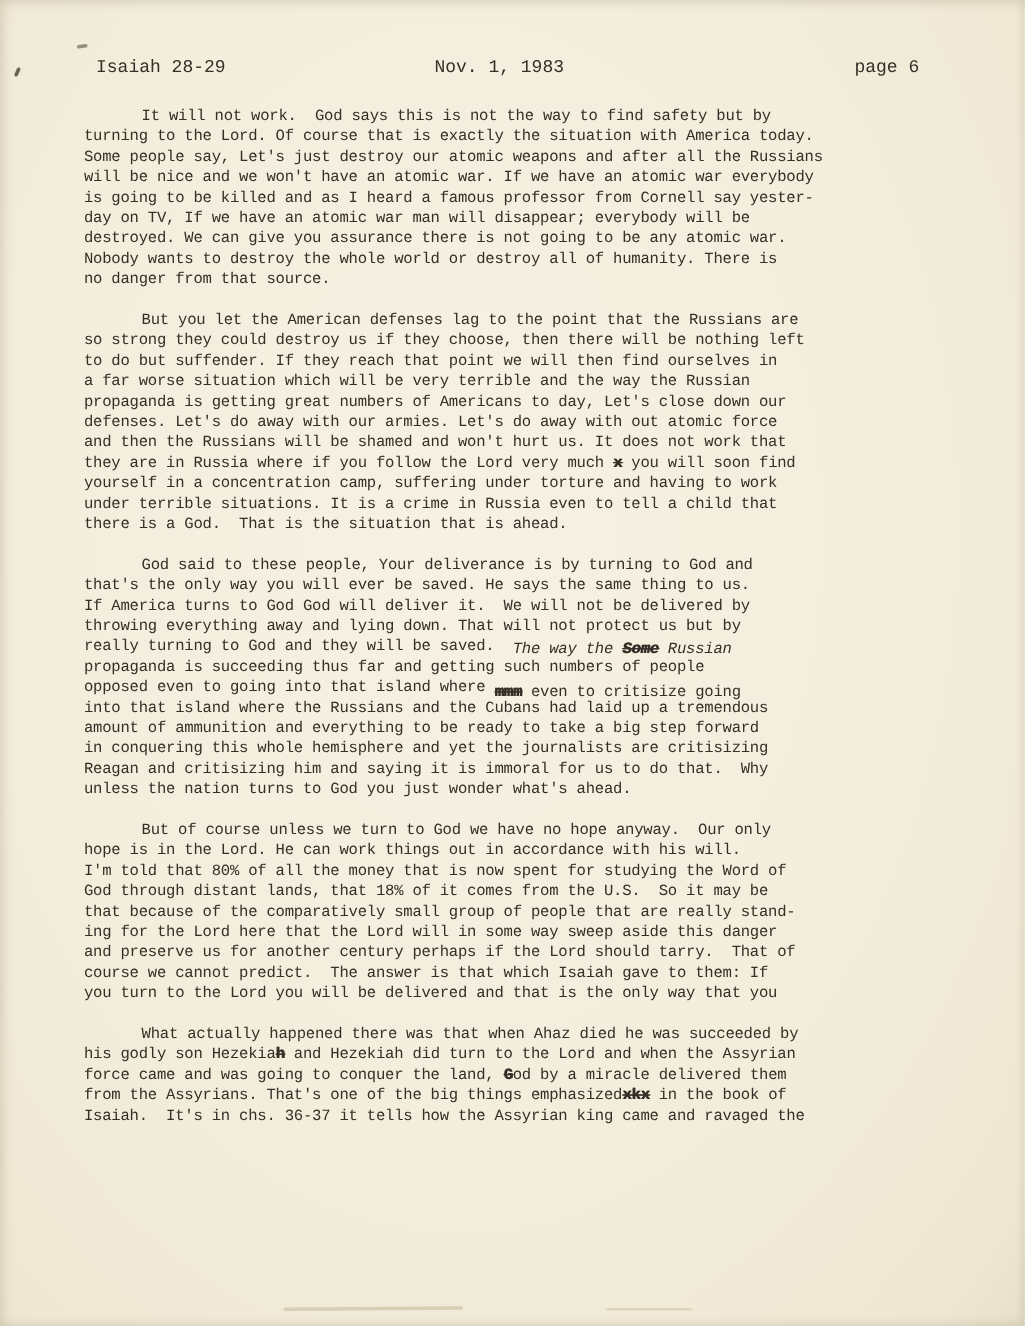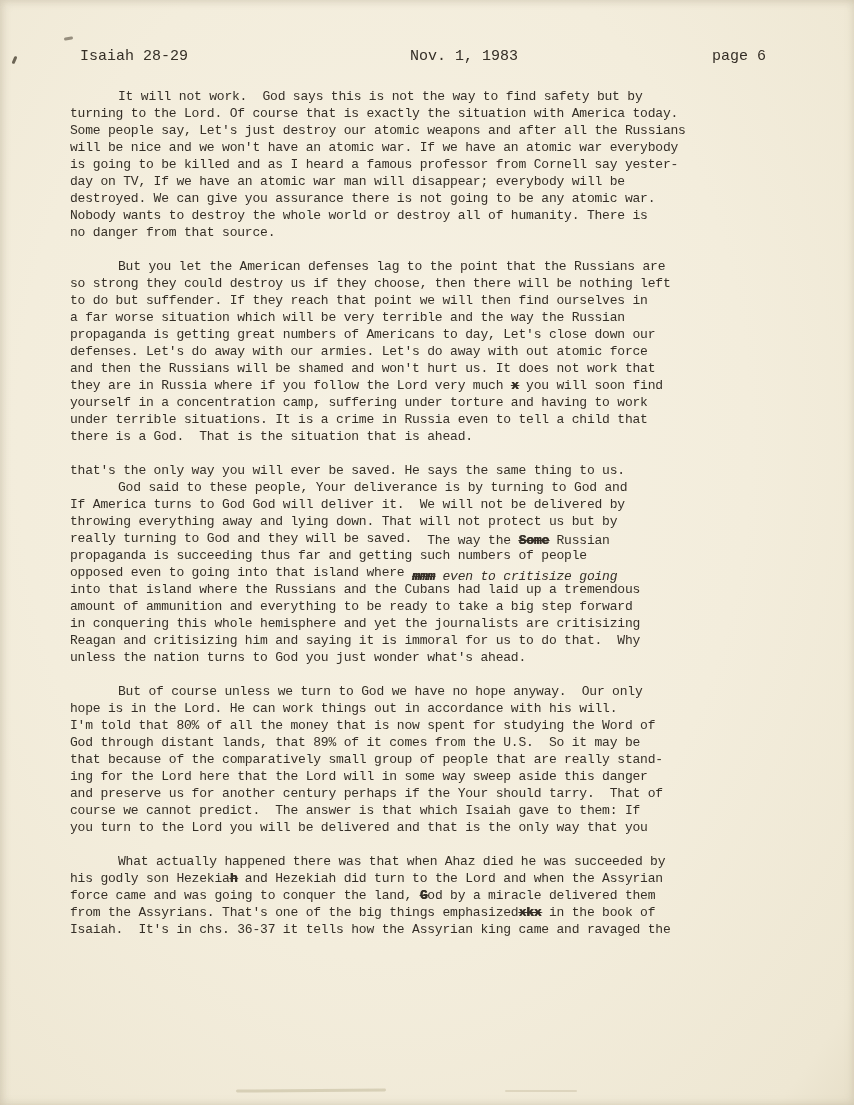--- a/index.html
+++ b/index.html
@@ -18,37 +18,37 @@
   
   .edge-shade {
     position: absolute; inset: 0; pointer-events: none;
     box-shadow: inset 3px 2px 9px rgba(120,105,75,0.18), inset -2px -2px 8px rgba(120,105,75,0.10);
   }
   .header {
     position: absolute; top: 48px; left: 0; right: 0; height: 18px;
     font-size: 15px;
   }
   .header .h-left   { position: absolute; left: 80px;  white-space: pre; }
-  .header .h-center { position: absolute; left: 362px; white-space: pre; margin-left: 48px; }
+  .header .h-center { position: absolute; left: 362px; white-space: pre; }
   .header .h-right  { position: absolute; left: 712px; white-space: pre; }
   .doc-body {
     position: absolute; top: 88px; left: 70px; width: 758px;
     font-size: 13px;
     letter-spacing: -0.2px;
   }
   .para { margin: 0 0 17px 0; }
   .line { height: 17px; line-height: 17px; white-space: pre; }
   .line.first { padding-left: 48px; }
   .strike {
     text-decoration: line-through;
     font-weight: bold;
     text-shadow: 0.6px 0 0 currentColor;
   }
-  .low { position: relative; top: 4px; font-style: italic; }
-  .low2 { position: relative; top: 2px; }
+  .low { position: relative; top: 4px; }
+  .low2 { position: relative; top: 2px; font-style: italic; }
   
   .mark { position: absolute; background: #4a4233; pointer-events: none; }
   .mark-apostrophe { left: 13px; top: 56px; width: 3px; height: 8px; transform: rotate(24deg); border-radius: 2px; opacity: .8; }
   .mark-dash { left: 64px; top: 37px; width: 9px; height: 3px; transform: rotate(-8deg); border-radius: 2px; opacity: .55; }
   .smudge { position: absolute; background: #b9b08f; pointer-events: none; border-radius: 2px; }
   .smudge-1 { left: 236px; top: 1089px; width: 150px; height: 3px; opacity: .45; transform: rotate(-0.4deg); }
   .smudge-2 { left: 505px; top: 1090px; width: 72px; height: 2px; opacity: .35; }
 </style>
 </head>
 <body>
@@ -84,41 +84,41 @@
         <div class="line"><span>a far worse situation which will be very terrible and the way the Russian</span></div>
         <div class="line"><span>propaganda is getting great numbers of Americans to day, Let's close down our</span></div>
         <div class="line"><span>defenses. Let's do away with our armies. Let's do away with out atomic force</span></div>
         <div class="line"><span>and then the Russians will be shamed and won't hurt us. It does not work that</span></div>
         <div class="line"><span>they are in Russia where if you follow the Lord very much </span><span class="strike">x</span><span> you will soon find</span></div>
         <div class="line"><span>yourself in a concentration camp, suffering under torture and having to work</span></div>
         <div class="line"><span>under terrible situations. It is a crime in Russia even to tell a child that</span></div>
         <div class="line"><span>there is a God.  That is the situation that is ahead.</span></div>
       </div>
       <div class="para">
+        <div class="line first"><span>God said to these people, Your deliverance is by turning to God and</span></div>
         <div class="line"><span>that's the only way you will ever be saved. He says the same thing to us.</span></div>
-        <div class="line first"><span>God said to these people, Your deliverance is by turning to God and</span></div>
         <div class="line"><span>If America turns to God God will deliver it.  We will not be delivered by</span></div>
         <div class="line"><span>throwing everything away and lying down. That will not protect us but by</span></div>
         <div class="line"><span>really turning to God and they will be saved.  </span><span class="low2">The way the </span><span class="strike low2">Some</span><span class="low2"> Russian</span></div>
         <div class="line"><span>propaganda is succeeding thus far and getting such numbers of people</span></div>
         <div class="line"><span>opposed even to going into that island where </span><span class="strike low">mmm</span><span class="low"> even to critisize going</span></div>
         <div class="line"><span>into that island where the Russians and the Cubans had laid up a tremendous</span></div>
         <div class="line"><span>amount of ammunition and everything to be ready to take a big step forward</span></div>
         <div class="line"><span>in conquering this whole hemisphere and yet the journalists are critisizing</span></div>
         <div class="line"><span>Reagan and critisizing him and saying it is immoral for us to do that.  Why</span></div>
         <div class="line"><span>unless the nation turns to God you just wonder what's ahead.</span></div>
       </div>
       <div class="para">
         <div class="line first"><span>But of course unless we turn to God we have no hope anyway.  Our only</span></div>
         <div class="line"><span>hope is in the Lord. He can work things out in accordance with his will.</span></div>
         <div class="line"><span>I'm told that 80% of all the money that is now spent for studying the Word of</span></div>
-        <div class="line"><span>God through distant lands, that 89% of it comes from the U.S.  So it may be</span></div>
+        <div class="line"><span>God through distant lands, that 18% of it comes from the U.S.  So it may be</span></div>
         <div class="line"><span>that because of the comparatively small group of people that are really stand-</span></div>
         <div class="line"><span>ing for the Lord here that the Lord will in some way sweep aside this danger</span></div>
-        <div class="line"><span>and preserve us for another century perhaps if the Your should tarry.  That of</span></div>
+        <div class="line"><span>and preserve us for another century perhaps if the Lord should tarry.  That of</span></div>
         <div class="line"><span>course we cannot predict.  The answer is that which Isaiah gave to them: If</span></div>
         <div class="line"><span>you turn to the Lord you will be delivered and that is the only way that you</span></div>
       </div>
       <div class="para">
         <div class="line first"><span>What actually happened there was that when Ahaz died he was succeeded by</span></div>
         <div class="line"><span>his godly son Hezekia</span><span class="strike">h</span><span> and Hezekiah did turn to the Lord and when the Assyrian</span></div>
         <div class="line"><span>force came and was going to conquer the land, </span><span class="strike">G</span><span>od by a miracle delivered them</span></div>
         <div class="line"><span>from the Assyrians. That's one of the big things emphasized</span><span class="strike">xkx</span><span> in the book of</span></div>
         <div class="line"><span>Isaiah.  It's in chs. 36-37 it tells how the Assyrian king came and ravaged the</span></div>
       </div>

